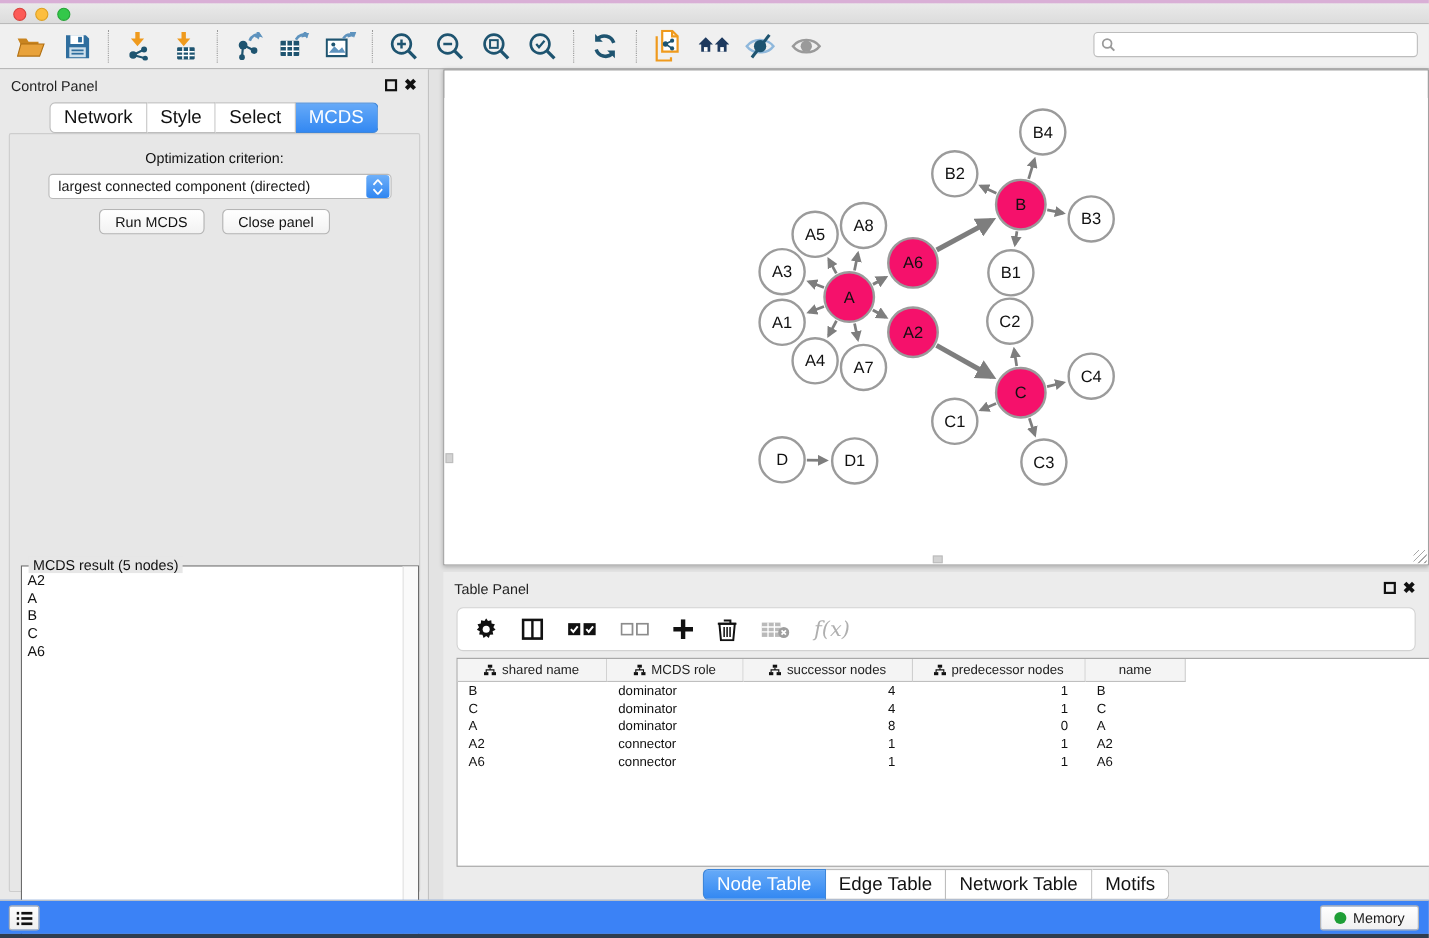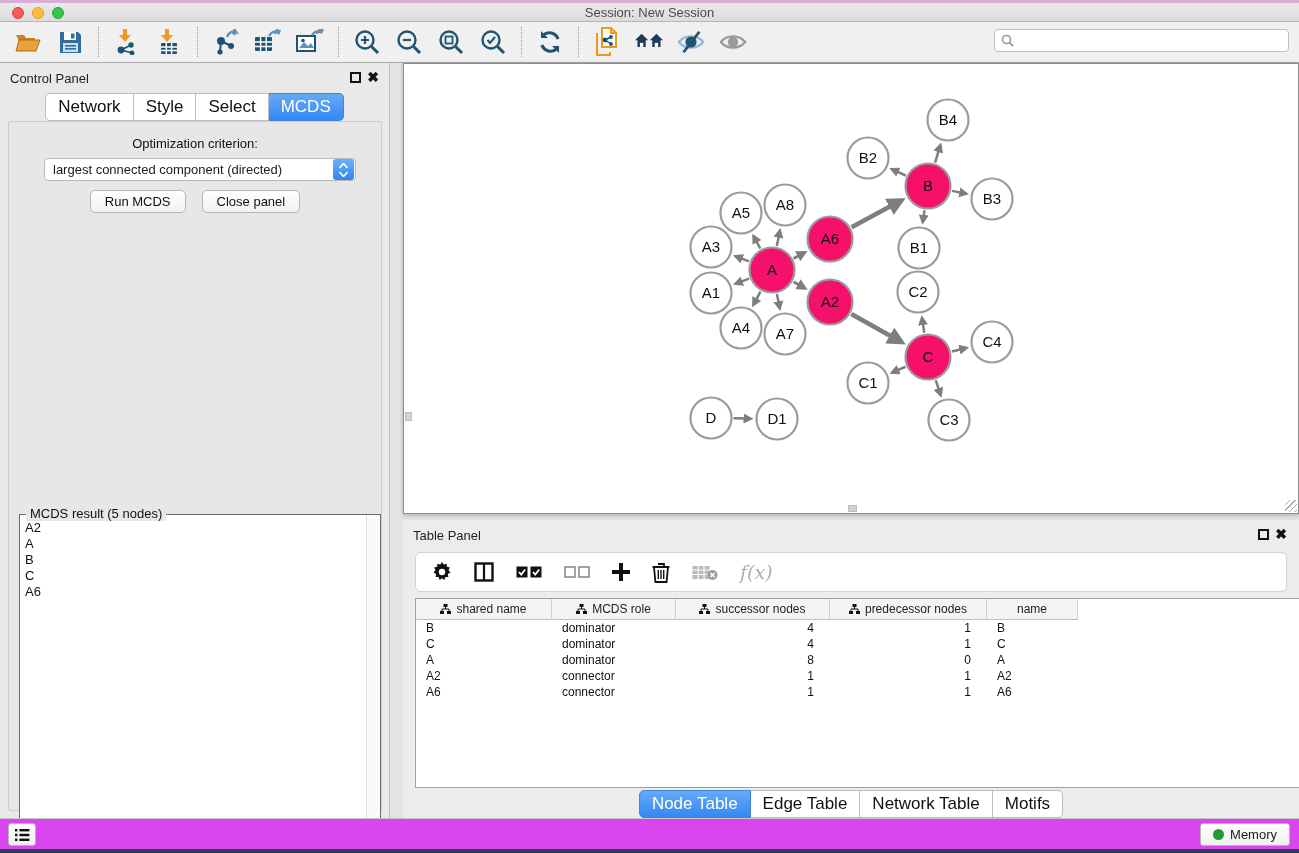--- a/index.html
+++ b/index.html
@@ -85,40 +85,39 @@
     border:1px solid #9F9F9F; overflow:hidden; }
   .thead { display:flex; height:21px; }
   .th { background:#F4F4F4; border-right:1px solid #CFCFCF; border-bottom:1px solid #BFBFBF;
     display:flex; align-items:center; justify-content:center; gap:5px; font-size:12px; color:#222; cursor:pointer; }
   .trow { display:flex; height:16px; }
   .td { font-size:12px; color:#111; padding:0 16px 0 10px; line-height:16px; white-space:nowrap; }
   .td.num { text-align:right; }
   .tp-tabs { position:absolute; left:0; right:0; top:270px; display:flex; justify-content:center; }
 
   
-  .statusbar { position:absolute; left:0; top:818px; width:1299px; height:31px; background:#d946ef; border-top:1px solid #C6C6C6; }
+  .statusbar { position:absolute; left:0; top:818px; width:1299px; height:31px; background:#3b82f6; border-top:1px solid #C6C6C6; }
   .list-btn { position:absolute; left:8px; top:4px; width:28px; height:23px; background:linear-gradient(#fff,#EFEFEF);
     border:1px solid #B5B5B5; border-radius:3px; display:flex; align-items:center; justify-content:center; cursor:pointer; }
   .mem-btn { position:absolute; right:9px; top:4px; height:23px; background:linear-gradient(#fff,#F0F0F0);
     border:1px solid #B5B5B5; border-radius:3px; display:flex; align-items:center; gap:6px; padding:0 12px;
     font-size:13px; cursor:pointer; }
   .mem-dot { width:11px; height:11px; border-radius:50%; background:#1E9E35; }
   .desktop-strip { position:absolute; left:0; top:849px; width:1299px; height:4px; background:#2E3D50; }
 </style>
 </head>
 <body>
 
 <div class="titlebar">
   <div class="lavender"></div>
   <div class="tl-dots">
     <div class="tl-dot tl-red"></div>
     <div class="tl-dot tl-yel"></div>
     <div class="tl-dot tl-grn"></div>
   </div>
-  <div class="title">Session: New Session</div>
 </div>
 
 <div class="toolbar">
   <div class="tb-group">
     <div class="tb-icon">
       <svg width="26" height="22" viewBox="0 0 26 22">
           <path d="M1 4 h8 l2 3 h9 v3 H4 z" fill="#C9841F"></path>
           <path d="M4 9 h21 l-4 11 H1 z" fill="#E8A23B" stroke="#B06F12"></path>
         </svg>
     </div>

